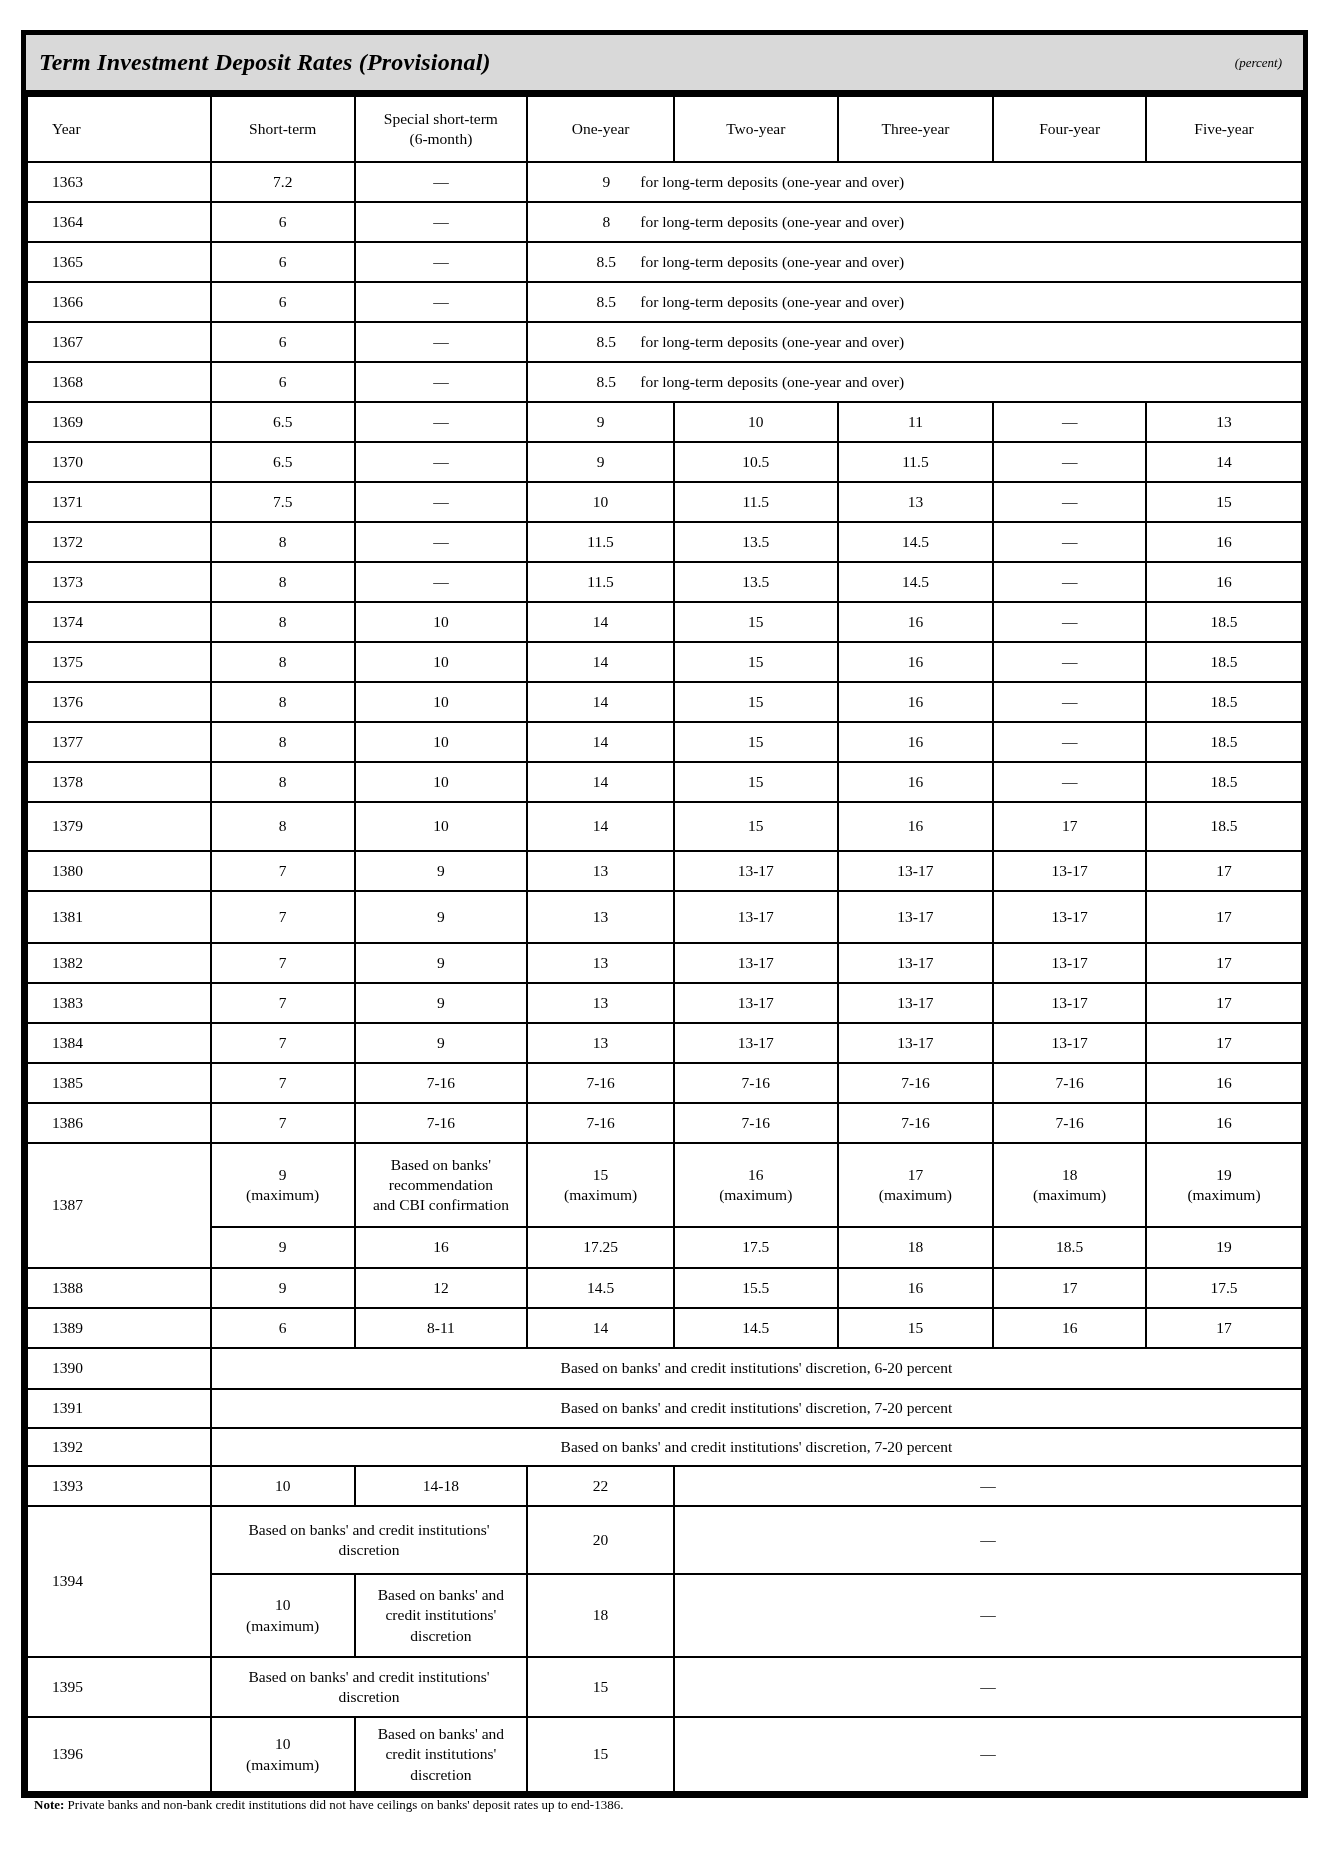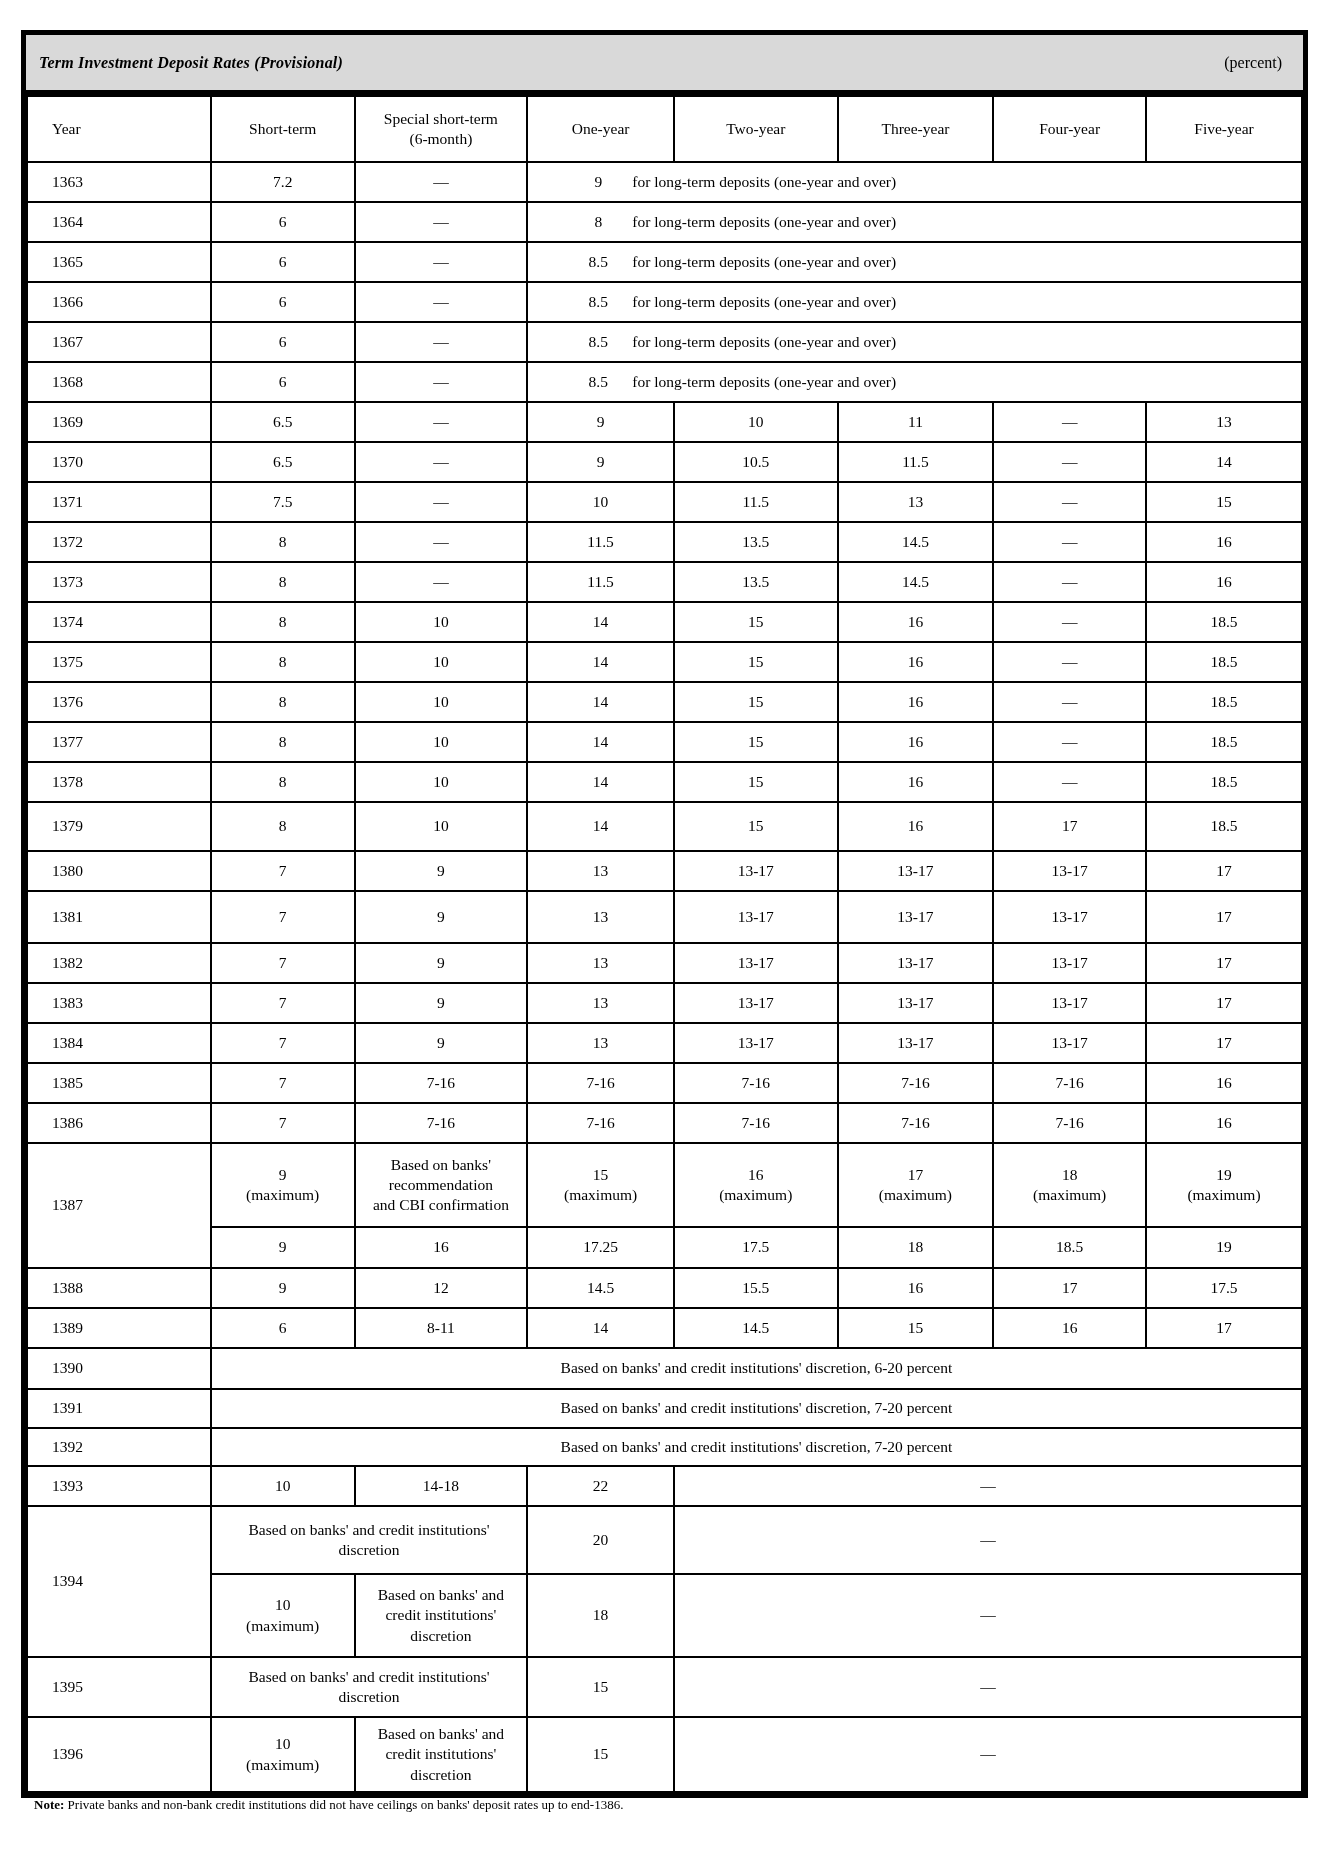--- a/index.html
+++ b/index.html
@@ -24,27 +24,28 @@
     height: 60px;
     background: #d9d9d9;
     border-bottom: 5px solid #000;
     display: flex;
     align-items: center;
     justify-content: space-between;
     padding: 0 21px 0 13px;
     box-sizing: border-box;
   }
   .title {
-    font-size: 16px;
+    font-size: 24px;
     font-weight: bold;
     font-style: italic;
     letter-spacing: 0.2px;
   }
   .unit {
-    font-size: 16px;
+    font-size: 13px;
+    font-style: italic;
   }
   table.rates {
     border-collapse: collapse;
     table-layout: fixed;
     width: 100%;
   }
   table.rates th, table.rates td {
     border: 2px solid #000;
     font-size: 15.5px;
     text-align: center;
@@ -57,21 +58,21 @@
   table.rates thead th {
     font-weight: normal;
     height: 60px;
   }
   th.year-h, td.year {
     text-align: left !important;
     padding-left: 24px !important;
   }
   td.lt {
     text-align: left !important;
-    padding: 0 !important;
+    padding: 8px !important;
   }
   td.lt .num {
     display: inline-block;
     width: 60px;
     margin-left: 40px;
     text-align: center;
   }
   td.lt .lbl { margin-left: 4px; }
   .note {
     position: absolute;

